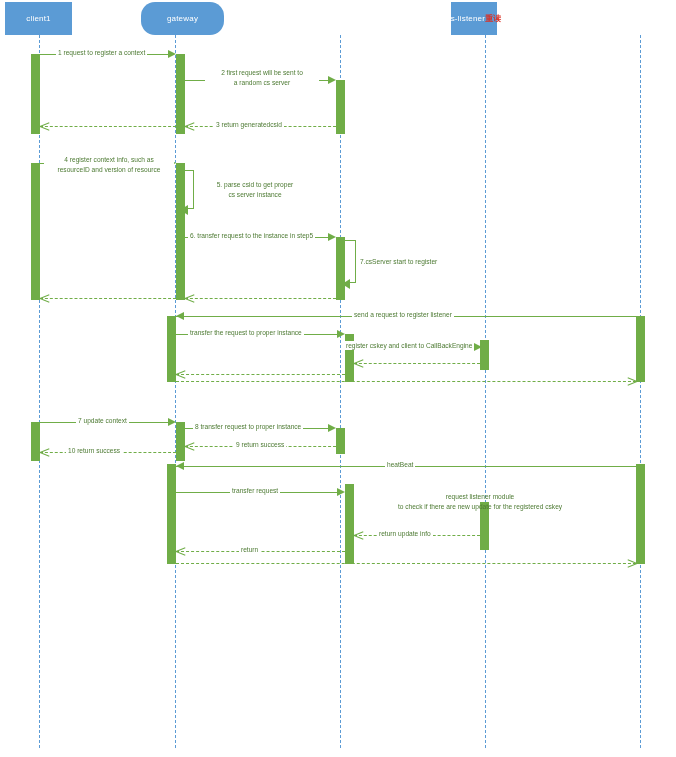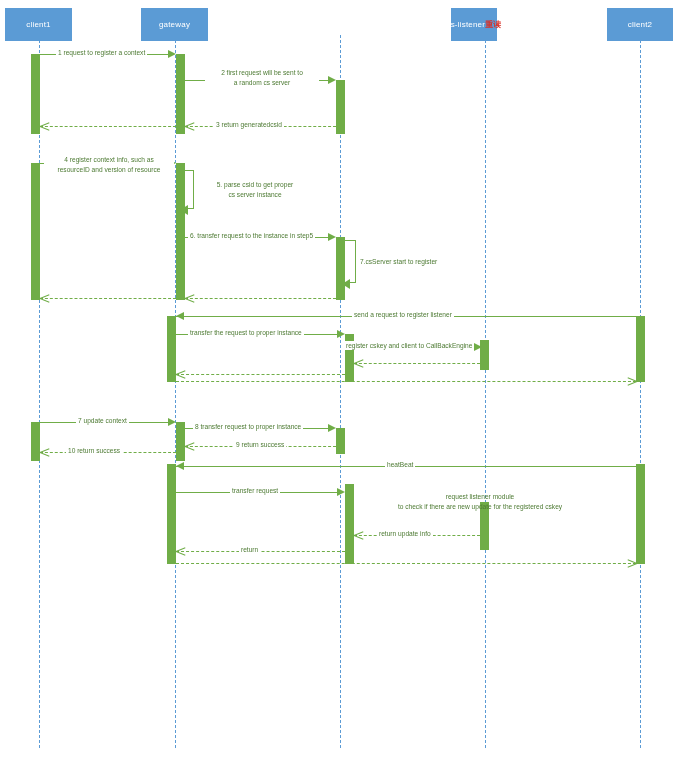--- a/index.html
+++ b/index.html
@@ -16,21 +16,21 @@
   }
   .lifeline{
     position:absolute;
     width:0;
     border-left:1px dashed #5b9bd5;
     top:35px;
     height:713px;
   }
   .actor-box{
     position:absolute;
-    top:8px;
+    top:2px;
     height:33px;
     background:#5b9bd5;
     color:#ffffff;
     font-size:8px;
     display:flex;
     align-items:center;
     justify-content:center;
     letter-spacing:.2px;
     box-sizing:border-box;
   }
@@ -120,28 +120,25 @@
 
   <div class="lifeline" style="left:39px;"></div>
   <div class="lifeline" style="left:175px;"></div>
   <div class="lifeline" style="left:340px;"></div>
   <div class="lifeline" style="left:485px;"></div>
   <div class="lifeline" style="left:640px;"></div>
 
   <div class="actor-box" style="left:5px;width:67px;">
     <span class="actor-label">client1</span>
   </div>
-  <div class="actor-box" style="left:141px;width:67px;">
+  <div class="actor-box" style="left:141px;width:83px;border-radius:14px;">
     <span class="actor-label">gateway</span>
   </div>
   <div class="actor-box" style="left:451px;width:46px;">
     <span class="actor-label"><span>cs-listener</span><span class="cn">重读</span></span>
-  </div>
-  <div class="actor-box" style="left:607px;width:66px;">
-    <span class="actor-label">client2</span>
   </div>
 
   <div class="act" style="left:31px;top:54px;height:80px;"></div>
   <div class="act" style="left:176px;top:54px;height:80px;"></div>
   <div class="act" style="left:336px;top:80px;height:54px;"></div>
 
   <div class="msg" style="left:40px;top:54px;width:128px;"></div>
   <div class="arrow ah-r" style="left:168px;top:50px;"></div>
   <div class="mlabel" style="left:56px;top:48px;">1 request to register a context</div>
 

